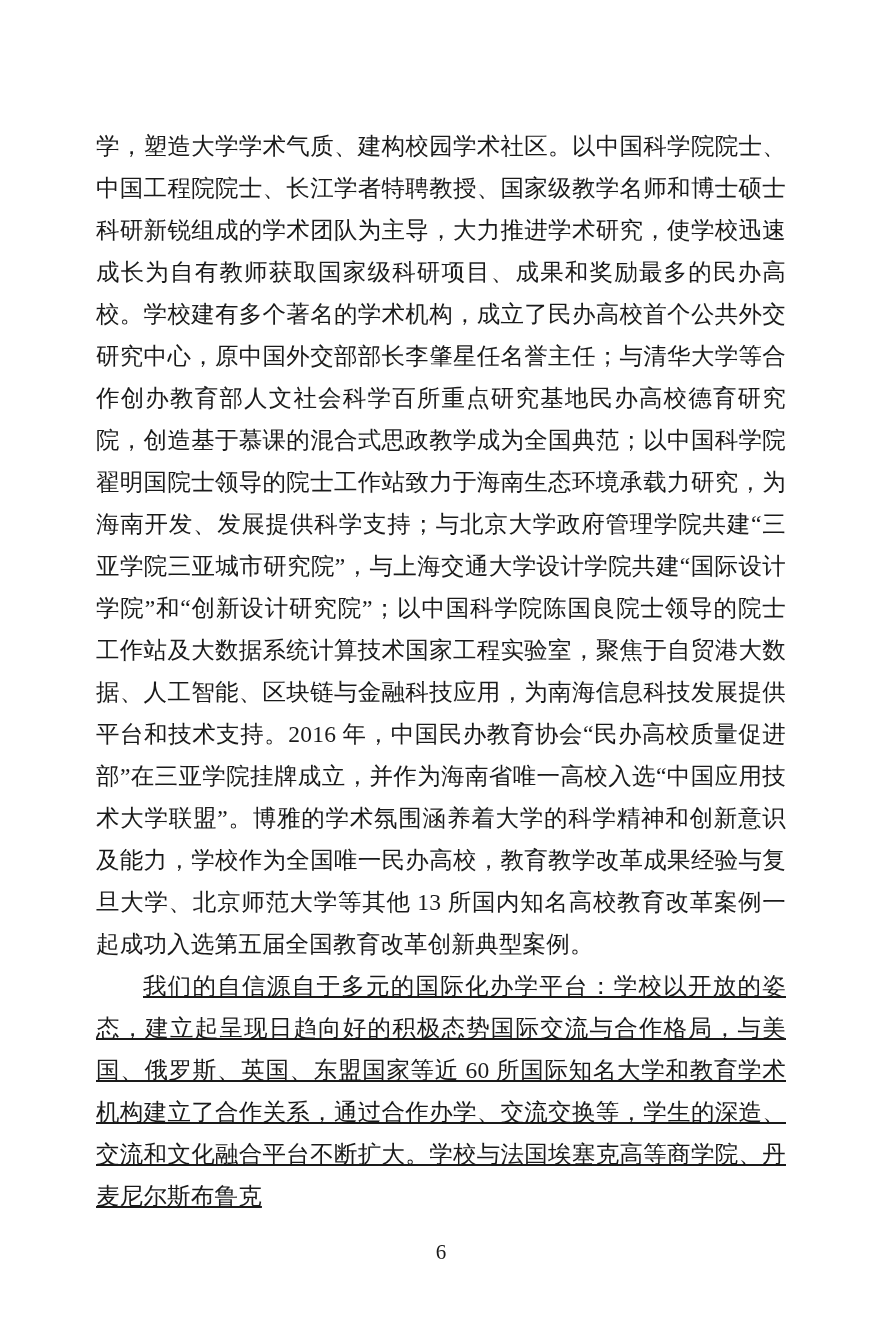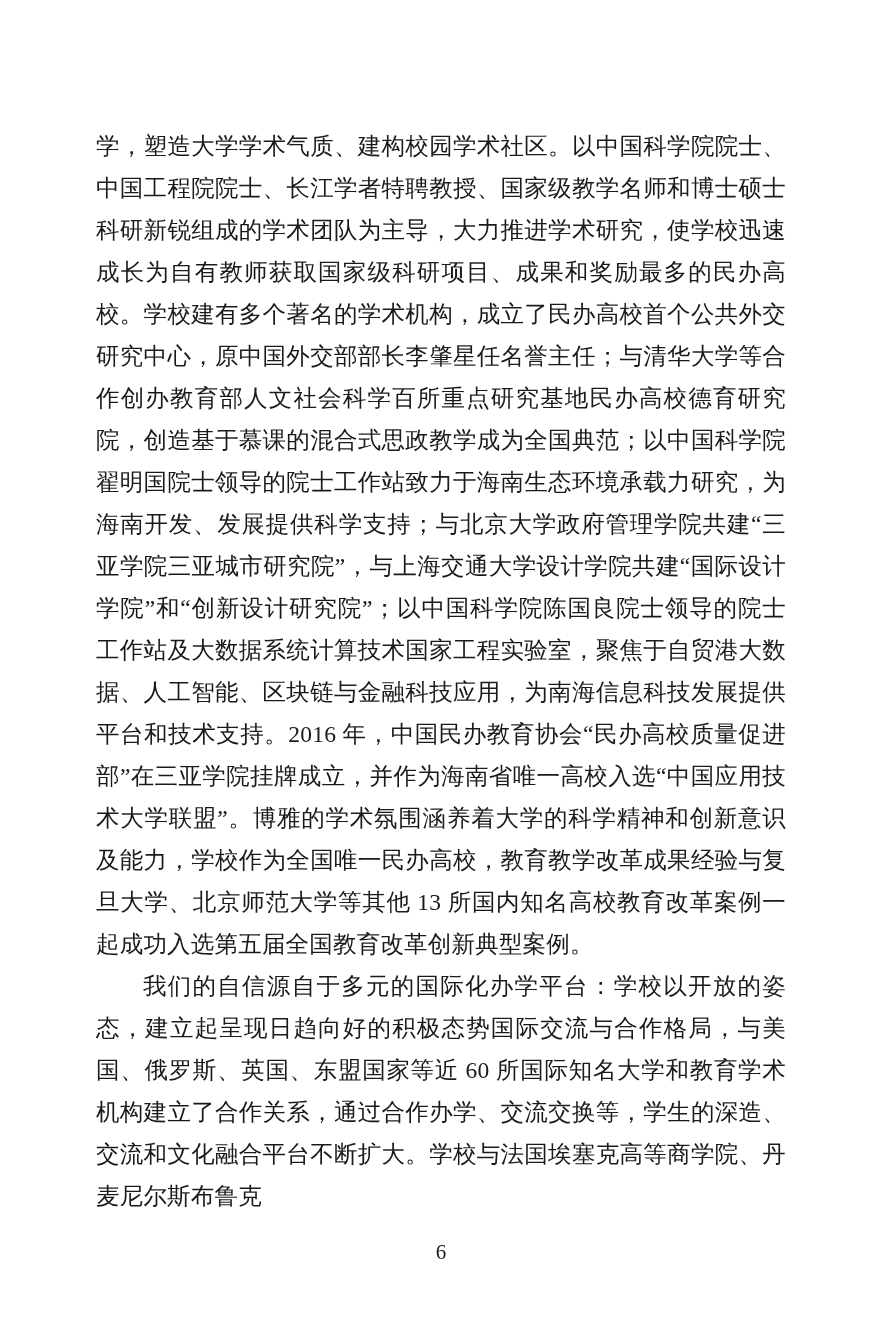--- a/index.html
+++ b/index.html
@@ -30,20 +30,21 @@
     text-align: justify;
     text-justify: inter-ideograph;
     letter-spacing: 0.2px;
   }
   .para {
     margin: 0;
     text-indent: 0;
   }
   .para.indent {
     text-indent: 2em;
+    text-decoration: underline;
   }
   .page-number {
     position: absolute;
     left: 0;
     right: 0;
     bottom: 58px;
     text-align: center;
     font-size: 21px;
     font-family: "Liberation Serif", "DejaVu Serif", serif;
     color: #1a1a1a;

